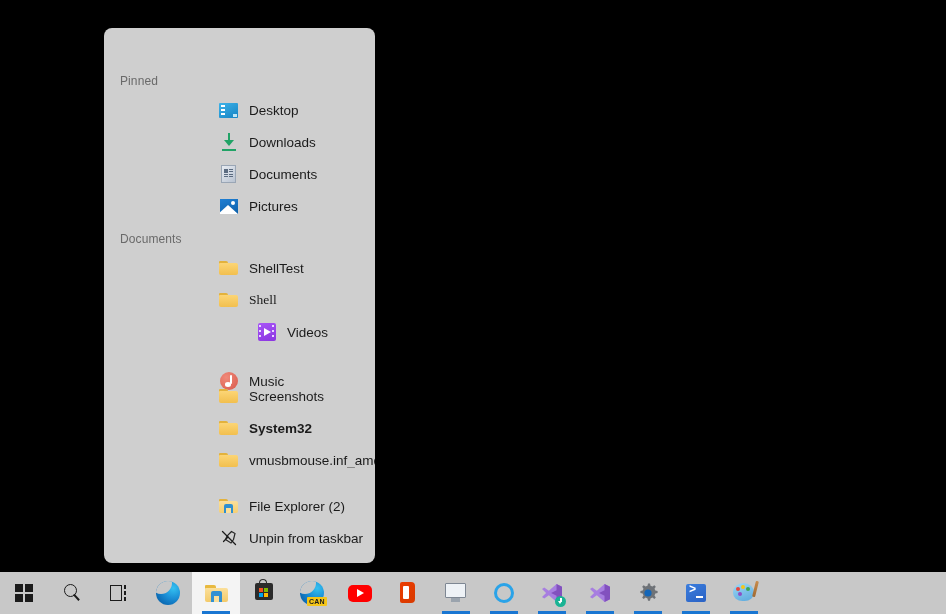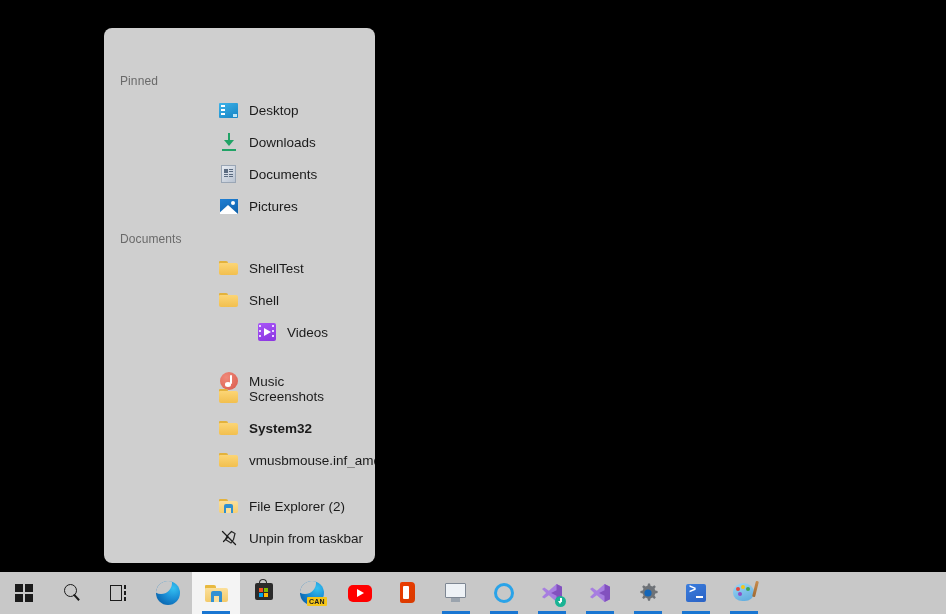--- a/index.html
+++ b/index.html
@@ -455,21 +455,21 @@
 
     <div class="jl-section-header" style="top:204px;">Documents</div>
 
     <div class="jl-item" style="top:224px;">
       <span class="jl-iconwrap">
           <span class="ic-folder-back"></span>
           <span class="ic-folder-body"></span>
         </span>
       <span class="jl-label">ShellTest</span>
     </div>
-    <div class="jl-item" style="top:256px;">
+    <div class="jl-item" style="top:256px;font-family:Liberation Serif, serif;">
       <span class="jl-iconwrap">
           <span class="ic-folder-back"></span>
           <span class="ic-folder-body"></span>
         </span>
       <span class="jl-label">Shell</span>
     </div>
     <div class="jl-item" style="top:288px;margin-left:38px;">
       <span class="jl-iconwrap">
           <span class="ic ic-video"></span>
         </span>

